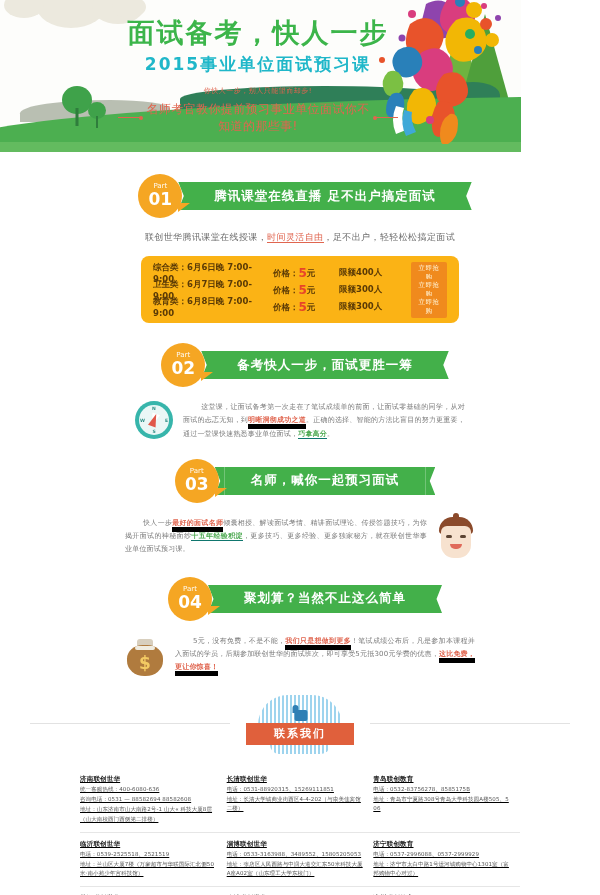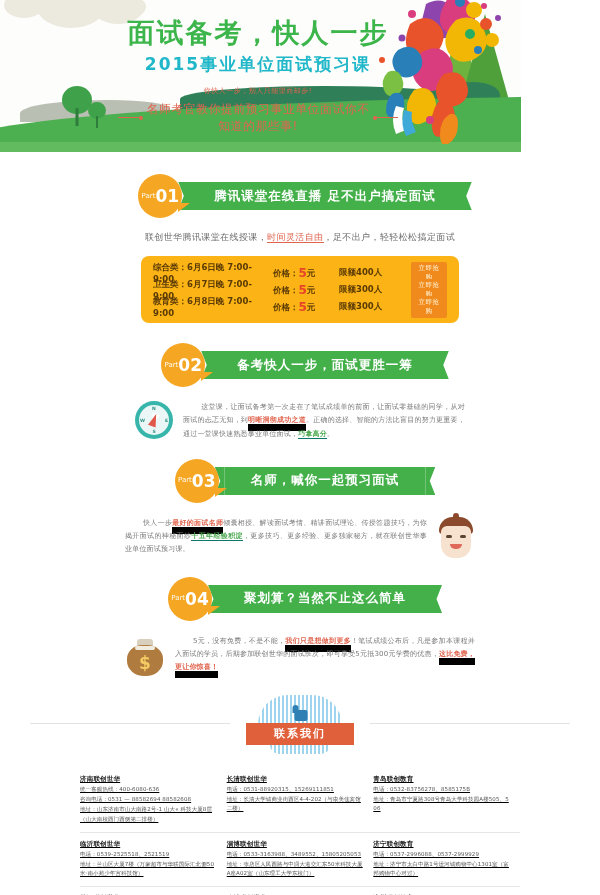--- a/index.html
+++ b/index.html
@@ -60,21 +60,21 @@
   .dashline { display:inline-block; width:30px; height:1px; background:#e0654f; position:relative; }
   .dashline::after{ content:""; position:absolute; right:-3px; top:-1.5px; width:4px;height:4px;
                     background:#e0654f; border-radius:50%; }
   .dashline.rev::after{ left:-3px; right:auto; }
   .title-tag2 { font-size:12px; color:#e0654f; letter-spacing:.4px; }
 
   
   .content { position:relative; width:600px; padding:0 0 0 0; }
   .part-head { display:flex; align-items:center; justify-content:center; gap:0; margin:0 auto; }
   .part-badge { position:relative; width:44px; height:44px; border-radius:50%;
-                background:#f5a623; color:#fff; display:flex; 
+                background:#f5a623; color:#fff; display:flex; flex-direction:column;
                 align-items:center; justify-content:center; z-index:3; }
   .part-badge .pb-p { font-size:7px; line-height:1; opacity:.95; }
   .part-badge .pb-n { font-size:17px; font-weight:bold; line-height:1.1; }
   .part-badge::after { content:""; position:absolute; right:-8px; bottom:6px;
                        border-top:9px solid #f5a623; border-right:12px solid transparent; }
   .ribbon { position:relative; height:28px; margin-left:6px; background:#43b04a;
             display:flex; align-items:center; justify-content:center;
             padding:0 26px; color:#fff; font-size:12.5px; letter-spacing:1px; font-weight:bold; }
   .ribbon::before, .ribbon::after { content:""; position:absolute; top:0; width:10px; height:28px; }
   .ribbon::before { left:-10px; background:#43b04a;
@@ -108,21 +108,21 @@
   .compass-needle2 { position:absolute; left:50%; top:50%; transform:translate(-50%,-50%) rotate(200deg);
                     width:0;height:0; border-left:4px solid transparent; border-right:4px solid transparent;
                     border-bottom:13px solid #ffffff; }
   .cdir { position:absolute; font-size:4.5px; color:#2f8f86; font-weight:bold; }
   .cdir.n{ left:50%; top:5px; transform:translateX(-50%); }
   .cdir.s{ left:50%; bottom:5px; transform:translateX(-50%); }
   .cdir.e{ right:5px; top:50%; transform:translateY(-50%); }
   .cdir.w{ left:5px; top:50%; transform:translateY(-50%); }
 
   .para { font-size:7px; line-height:1.9; color:#7a7a7a; text-align:justify; flex:1; letter-spacing:.2px; }
-  .para .u-org { color:#e0654f; border-bottom:7px solid #000000; font-weight:bold; }
+  .para .u-org { color:#e0654f; border-bottom:5px solid #000000; font-weight:bold; }
   .para .u-grn { color:#4aa84e; border-bottom:1px solid #0f766e; font-weight:bold; }
   .para .indent { display:inline-block; width:18px; }
 
   
   .face { width:38px; height:44px; flex:none; position:relative; }
   .face .hair { position:absolute; left:2px; top:0; width:34px; height:17px;
                 background:#8b4a2b; border-radius:16px 16px 4px 4px; }
   .face .skin { position:absolute; left:4px; top:9px; width:30px; height:32px;
                 background:#f7e2cf; border-radius:6px 6px 13px 13px; }
   .face .eye { position:absolute; top:18px; width:6px; height:3px; background:#5c4433; border-radius:2px; }

